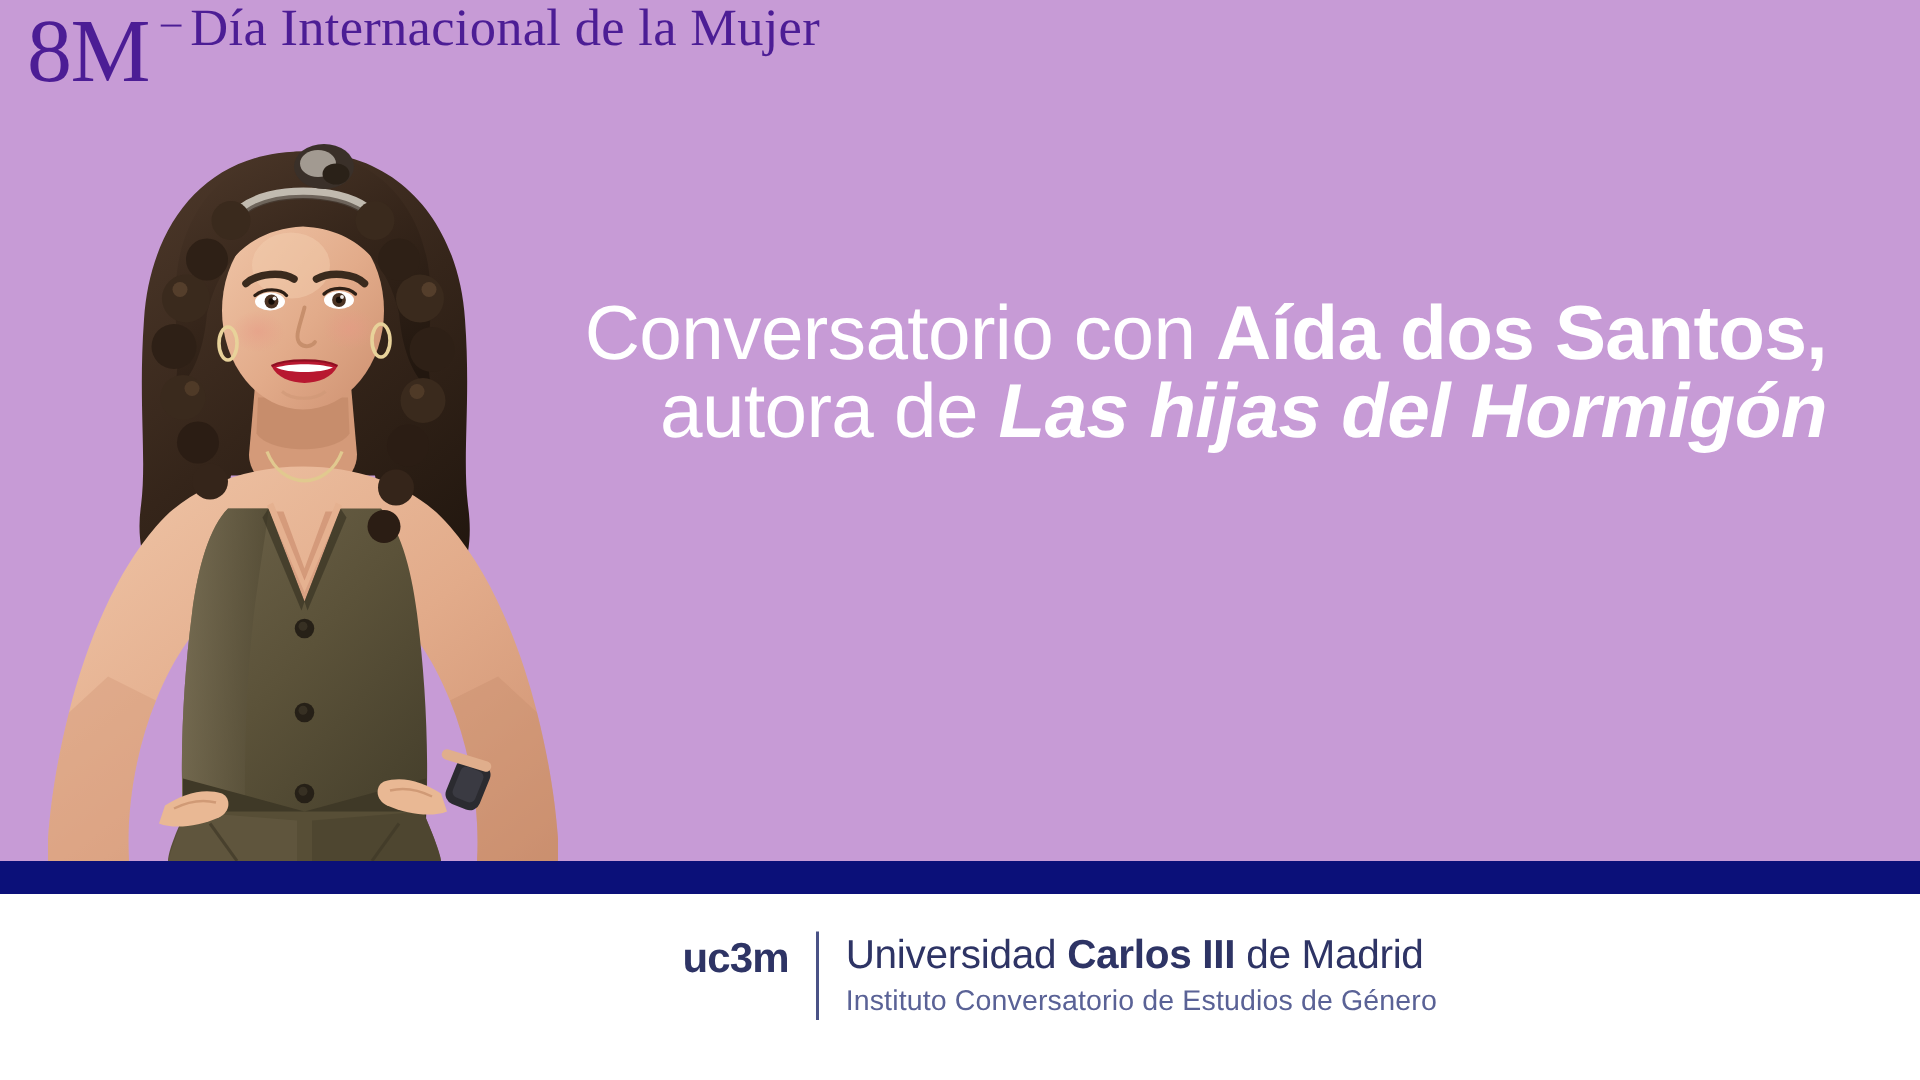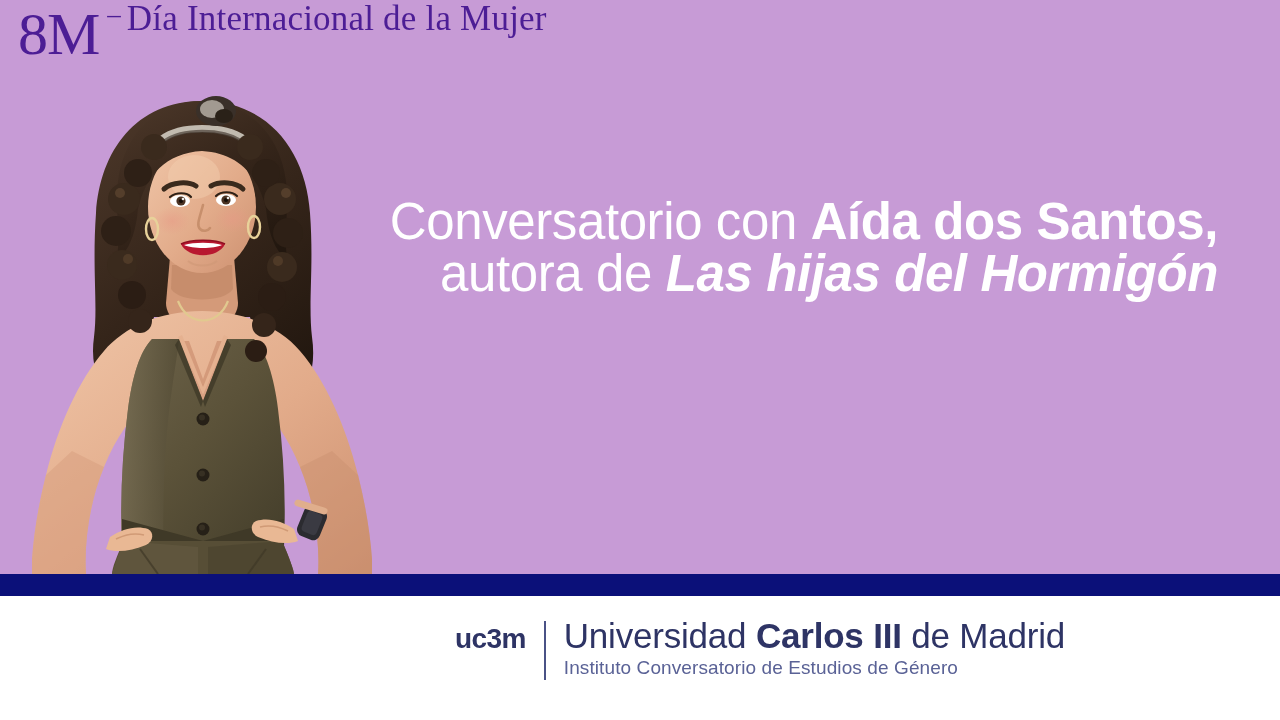--- a/index.html
+++ b/index.html
@@ -116,21 +116,21 @@
   .logo-rule {
     width:2px;
     background:#4a5286;
     margin:3px 0 2px 0;
   }
   .logo-text {
     padding-left:18px;
     display:flex; flex-direction:column; justify-content:flex-start;
   }
   .logo-l1 {
-    font-size:35px;
+    font-size:27px;
     font-weight:300;
     color:#2e3465;
     line-height:36px;
     letter-spacing:-0.2px;
     white-space:nowrap;
   }
   .logo-l1 .b { font-weight:700; }
   .logo-l2 {
     font-size:19px;
     font-weight:300;

